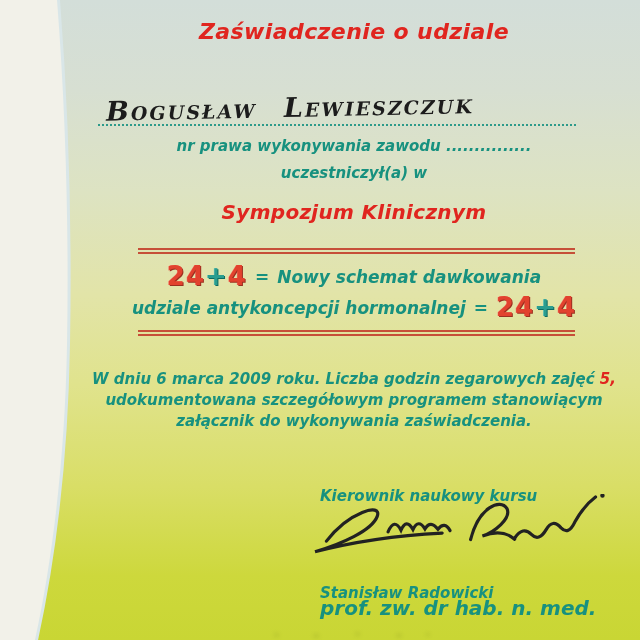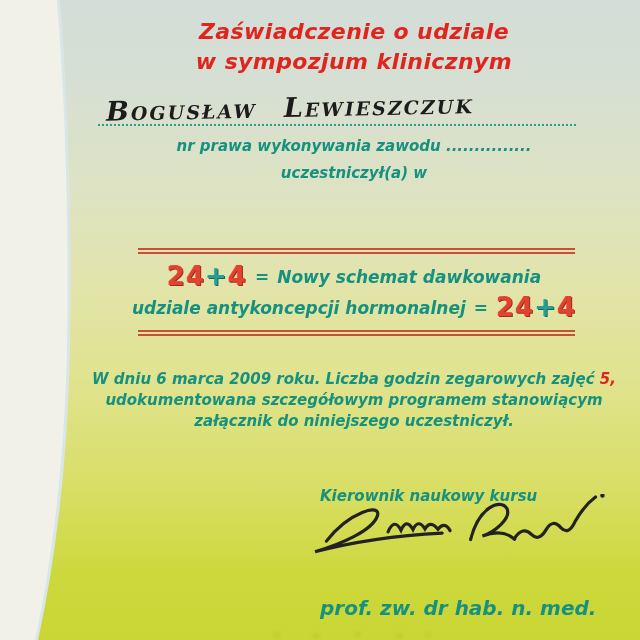--- a/index.html
+++ b/index.html
@@ -78,61 +78,62 @@
 
 <div class="stage">
 
   <svg class="backdrop" width="640" height="640" viewBox="0 0 640 640" aria-hidden="true">
     <path d="M57,0 C66,115 69,235 67,345 C65,460 52,562 35,640" fill="none" stroke="#d9e6e8" stroke-width="6"></path>
     <path d="M0,0 L57,0 C66,115 69,235 67,345 C65,460 52,562 35,640 L0,640 Z" fill="#f2f1e9"></path>
   </svg>
 
   <div class="center-col title">
     <div>Zaświadczenie o udziale</div>
-    <div>w sympozjum klinicznym</div>
   </div>
 
   <div class="hand-name">Bogusław Lewieszczuk</div>
   <div class="dotline"></div>
 
   <div class="center-col teal-line nr-line">nr prawa wykonywania zawodu ...............</div>
 
   <div class="center-col teal-line ucz-line">uczestniczył(a) w</div>
 
+  <div class="center-col event">Sympozjum Klinicznym</div>
 
   <div class="rule rule-top"></div>
 
   <div class="center-col teal-line scheme scheme1">
     <span class="logo"><span>24</span><span class="plus">+</span><span>4</span></span><span class="eq">=</span><span>Nowy schemat dawkowania</span>
   </div>
 
   <div class="center-col teal-line scheme scheme2">
     <span>udziale antykoncepcji hormonalnej</span><span class="eq">=</span><span class="logo"><span>24</span><span class="plus">+</span><span>4</span></span>
   </div>
 
   <div class="rule rule-bottom"></div>
 
   <div class="center-col teal-line details">
     <div>
       <span>W dniu 6 marca 2009 roku. Liczba godzin zegarowych zajęć</span>
       <span class="red-accent">5</span><span class="red-accent">,</span>
     </div>
     <div>udokumentowana szczegółowym programem stanowiącym</div>
-    <div>załącznik do niniejszego uczestniczył.</div>
+    <div>załącznik do wykonywania zaświadczenia.</div>
   </div>
 
   <div class="sig-col teal-line sig-role">Kierownik naukowy kursu</div>
 
   <svg class="signature" width="340" height="70" viewBox="0 0 340 70" aria-hidden="true">
     <g fill="none" stroke="#222" stroke-width="3.2" stroke-linecap="round" transform="rotate(-3 170 35)">
       <path d="M34,40 C58,12 92,4 86,18 C80,32 48,44 22,50 C70,40 112,38 150,38"></path>
       <path d="M96,34 q7,-14 13,-1 q6,-12 12,0 q6,-11 12,0 q6,-9 13,1 q7,-8 12,2"></path>
       <path d="M178,46 C188,14 210,6 216,17 C220,27 202,40 190,43 C206,38 216,42 222,48"></path>
       <path d="M222,47 q9,-12 17,-3 q7,8 15,-4 q7,-11 15,-1 q7,8 14,-5 q10,-16 22,-24"></path>
       <circle cx="312" cy="9" r="2.2" fill="#222" stroke="none"></circle>
     </g>
   </svg>
 
   <div class="sig-col teal-line sig-titles">prof. zw. dr hab. n. med.</div>
+  <div class="sig-col teal-line sig-name">Stanisław Radowicki</div>
 
   <div class="smudge"></div>
 
 </div>
 
 </body></html>

